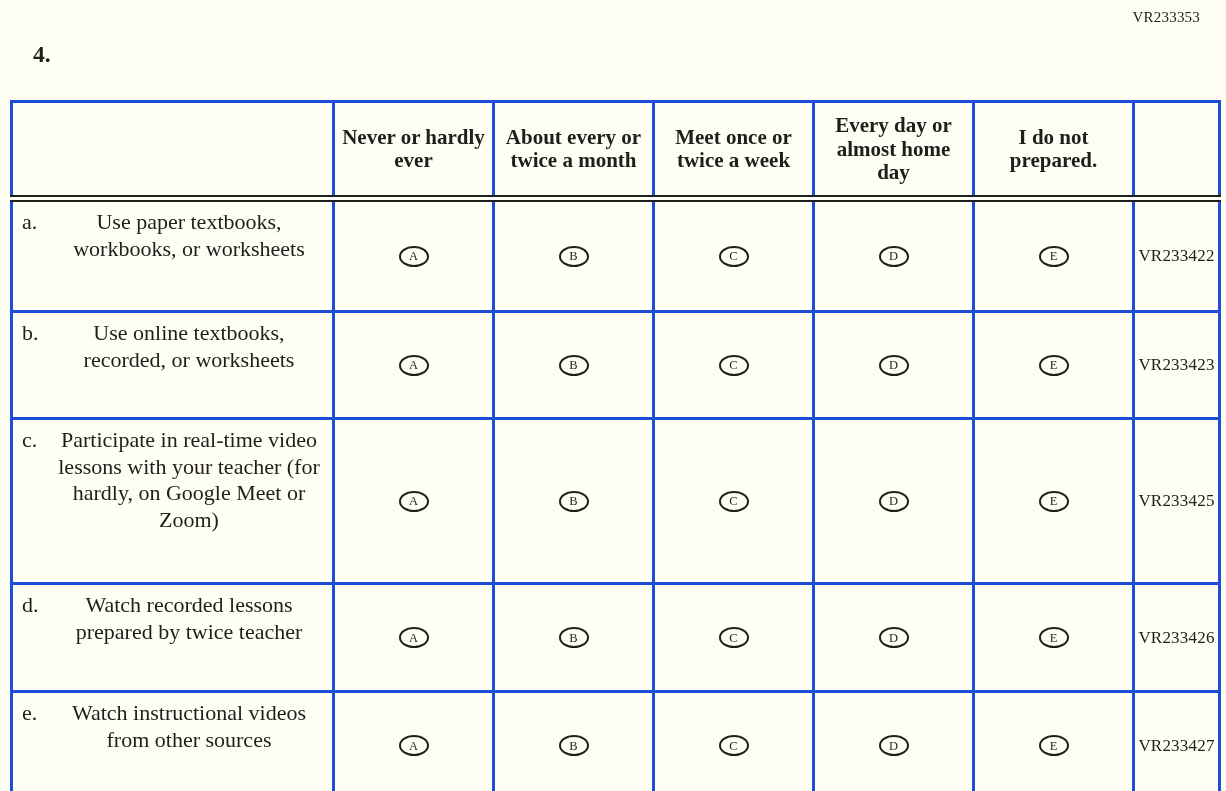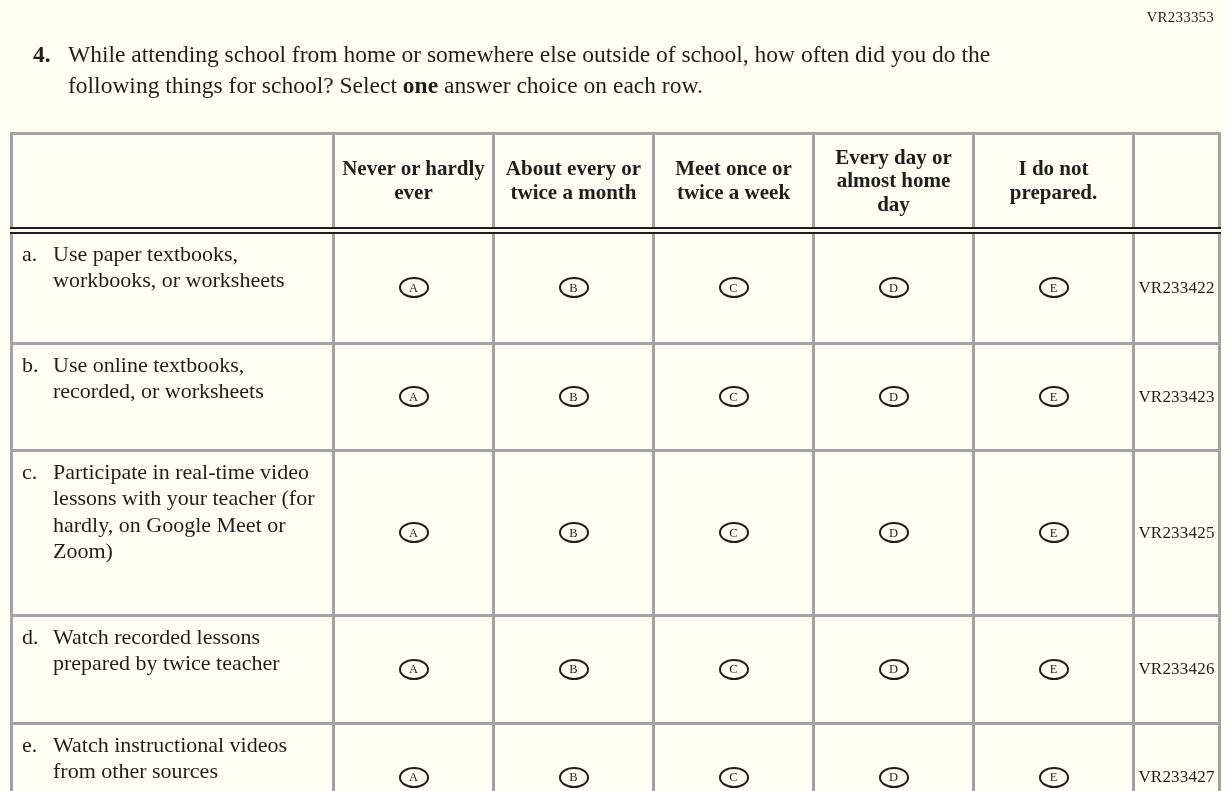--- a/index.html
+++ b/index.html
@@ -5,42 +5,42 @@
   html,body{margin:0;padding:0;}
   body{
     width:1226px;height:791px;
     background:#fffef5;
     color:#201e1a;
     font-family:"Liberation Serif", serif;
     overflow:hidden;
   }
   .doc-code{
     text-align:right;
-    padding:9px 12px 0 0;
+    padding:9px 26px 0 0;
     font-size:15px;
     letter-spacing:.2px;
   }
   .question{
     display:flex;
     margin:13px 0 0 33px;
     font-size:23.5px;
     line-height:1.34;
   }
   .qnum{font-weight:bold;width:35px;flex:none;}
   .qtext{max-width:1015px;}
   .qtext b{font-weight:bold;}
 
   table{
     border-collapse:collapse;
     table-layout:fixed;
     width:1208px;
     margin:30px 0 0 10px;
     background:#fffef5;
   }
-  th,td{border:3px solid #a3a3a3;padding:0;}
+  th,td{border:3px solid #1d4ed8;padding:0;}
   thead th{
     border-bottom:7px double #201e1a;
     height:84px;
     font-size:21px;
     font-weight:bold;
     line-height:1.12;
     text-align:center;
     vertical-align:middle;
     padding:4px 6px;
   }
@@ -50,21 +50,21 @@
   }
   td.stub{
     text-align:left;
     vertical-align:top;
     padding:7px 4px 7px 9px;
     font-size:22px;
     line-height:1.2;
   }
   .stubwrap{display:flex;}
   .rletter{flex:none;width:31px;}
-  .rlabel{flex:1;max-width:272px;}
+  .rlabel{flex:1;max-width:272px;text-align:center;}
   tr.ra td{height:94px;}
   tr.rb td{height:90px;}
   tr.rc td{height:148px;}
   tr.rd td{height:91px;}
   tr.re td{height:91px;}
   .bubble{
     display:inline-flex;
     align-items:center;
     justify-content:center;
     width:26px;height:17px;
@@ -77,21 +77,20 @@
   }
   td.code{font-size:17px;letter-spacing:.2px;}
 </style>
 </head>
 <body>
 
 <div class="doc-code">VR233353</div>
 
 <div class="question">
   <span class="qnum">4.</span>
-  <div class="qtext"><span>While attending school from home or somewhere else outside of school, how often did you do the following things for school? Select </span><b>one</b><span> answer choice on each row.</span></div>
 </div>
 
 <table>
   <colgroup>
     <col style="width:322px">
       <col style="width:160px">
       <col style="width:160px">
     <col style="width:160px">
       <col style="width:160px">
       <col style="width:160px">

